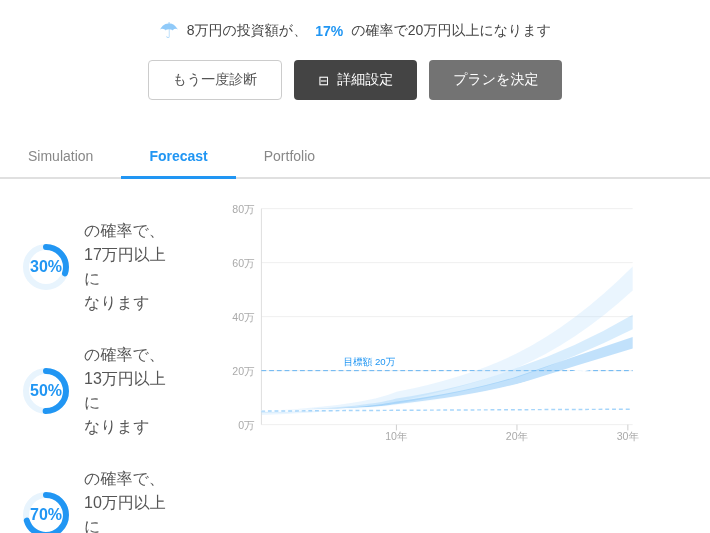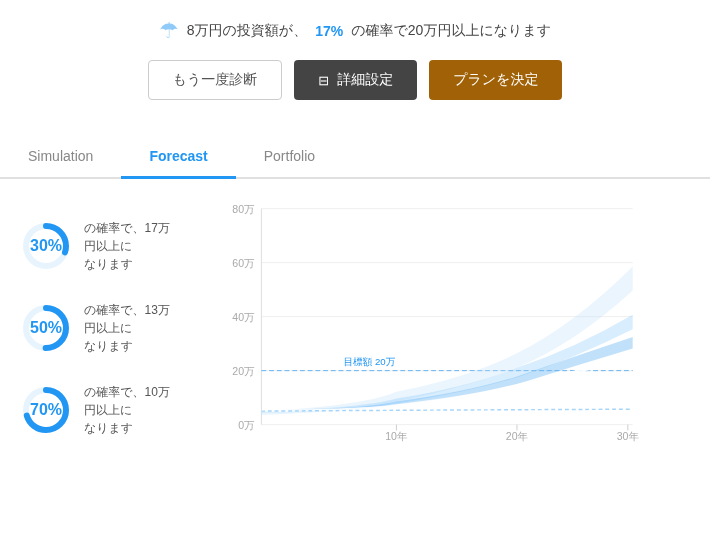--- a/index.html
+++ b/index.html
@@ -73,21 +73,21 @@
       border: none;
       background: #444;
       color: #fff;
       display: flex;
       align-items: center;
       gap: 8px;
     }
 
     .btn-primary {
       border: none;
-      background: #a16207;
+      background: #737373;
       color: #fff;
     }
 
     .slider-icon {
       font-size: 13px;
     }
 
     .tabs-bar {
       display: flex;
       border-bottom: 2px solid #e0e0e0;
@@ -145,21 +145,21 @@
       position: absolute;
       top: 50%;
       left: 50%;
       transform: translate(-50%, -50%);
       font-size: 16px;
       font-weight: 700;
       color: #2196F3;
     }
 
     .legend-text {
-      font-size: 12px;
+      font-size: 16px;
       color: #555;
       line-height: 1.5;
     }
 
     
     .chart-col {
       flex: 1;
       position: relative;
       padding: 10px 20px 40px 10px;
     }

